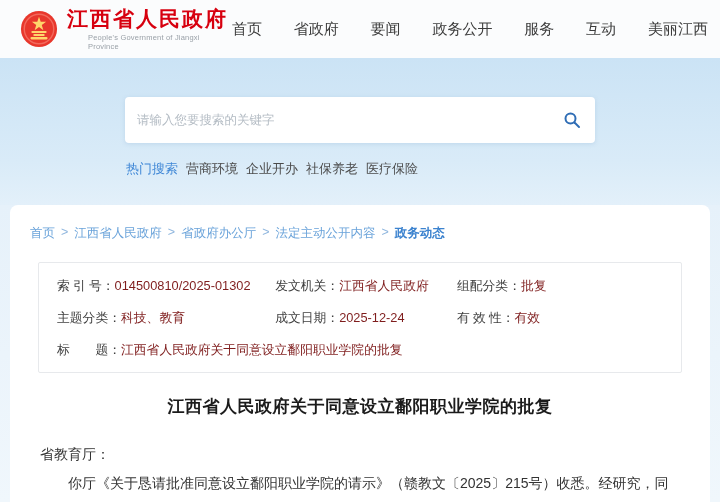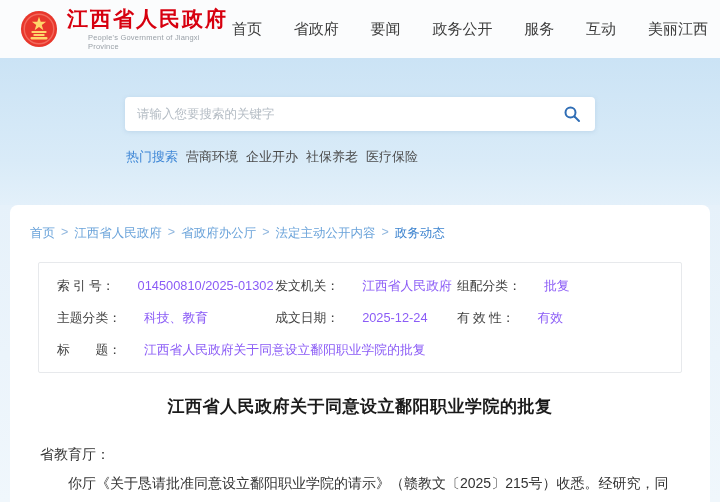--- a/index.html
+++ b/index.html
@@ -11,42 +11,42 @@
   .logo-wrap { display:flex; align-items:center; gap:9px; }
   .emblem { width:38px; height:38px; flex:0 0 auto; }
   .logo-text-block { display:flex; flex-direction:column; }
   .logo-title { color:#d7000f; font-size:21px; font-weight:bold; letter-spacing:2px; line-height:1.1; }
   .logo-subtitle { color:#9aa1a8; font-size:7.5px; margin-top:2px; letter-spacing:.2px;padding-left:21px; }
   .top-nav { display:flex; justify-content:space-between; width:478px; margin-left:auto; }
   .nav-item { font-size:15px; color:#3c3c3c; cursor:pointer; white-space:nowrap; }
 
   
   .hero { height:147px; background:linear-gradient(180deg,#cbe3f5 0%,#d9ebf8 70%,#e3f0fa 100%); }
-  .search-box { width:470px; height:34px; margin:0 auto; position:relative; top:39px; background:#ffffff; border-radius:4px; box-shadow:0 1px 4px rgba(120,160,200,.25); display:flex; align-items:center; padding:0 12px; }
+  .search-box { width:470px; height:46px; margin:0 auto; position:relative; top:39px; background:#ffffff; border-radius:4px; box-shadow:0 1px 4px rgba(120,160,200,.25); display:flex; align-items:center; padding:0 12px; }
   .search-input { flex:1; border:none; outline:none; font-size:12.5px; color:#333; background:transparent; }
   .search-input::placeholder { color:#b4bcc4; }
   .search-btn { width:22px; height:22px; display:flex; align-items:center; justify-content:center; cursor:pointer; background:none; border:none; }
   .hot-row { position:relative; top:56px; padding-left:126px; display:flex; align-items:center; gap:8px; font-size:13px; }
   .hot-label { color:#3f87d6; }
   .hot-tag { color:#4a4a4a; cursor:pointer;text-align:center; }
 
   
   .main-bg { height:297px; background:linear-gradient(180deg,#e6f1fa,#f0f7fc); padding:0 10px; }
   .card { background:#ffffff; border-radius:8px 8px 0 0; height:100%; padding:20px 20px 0 20px; }
 
   .breadcrumb { font-size:12.5px; color:#6aa3da; display:flex; gap:6px; flex-wrap:nowrap; }
   .crumb { color:#6aa3da; cursor:pointer; white-space:nowrap; }
   .crumb-sep { color:#8fb6de; }
-  .crumb:last-of-type { color:#3c83cf; font-weight:normal; }
+  .crumb:last-of-type { color:#3c83cf; font-weight:bold; }
 
   .meta-box { margin:20px 8px 0 8px; border:1px solid #e7e9ec; border-radius:2px; padding:15px 18px 13px 18px; display:grid; grid-template-columns:36% 30% 34%; row-gap:15px; font-size:12.8px; color:#3f3f3f; }
   .meta-cell { white-space:nowrap; overflow:hidden; }
   .meta-cell.span2 { grid-column:1 / span 2; }
   .meta-label { color:#3f3f3f; white-space:pre;font-family:Liberation Serif, serif; }
-  .meta-value { color:#8b5cf6;margin-left:23px; }
+  .meta-value { color:#7f1d1d; }
 
   .doc-title { margin-top:22px; text-align:center; font-size:17px; font-weight:bold; color:#1b1b1b; letter-spacing:.5px; }
 
   .doc-body { margin:22px 10px 0 10px; font-size:14px; color:#333333; line-height:2.05; }
   .doc-body p.p-indent { text-indent:2em; }
 </style>
 </head>
 <body>
 
 <div class="site-header">

